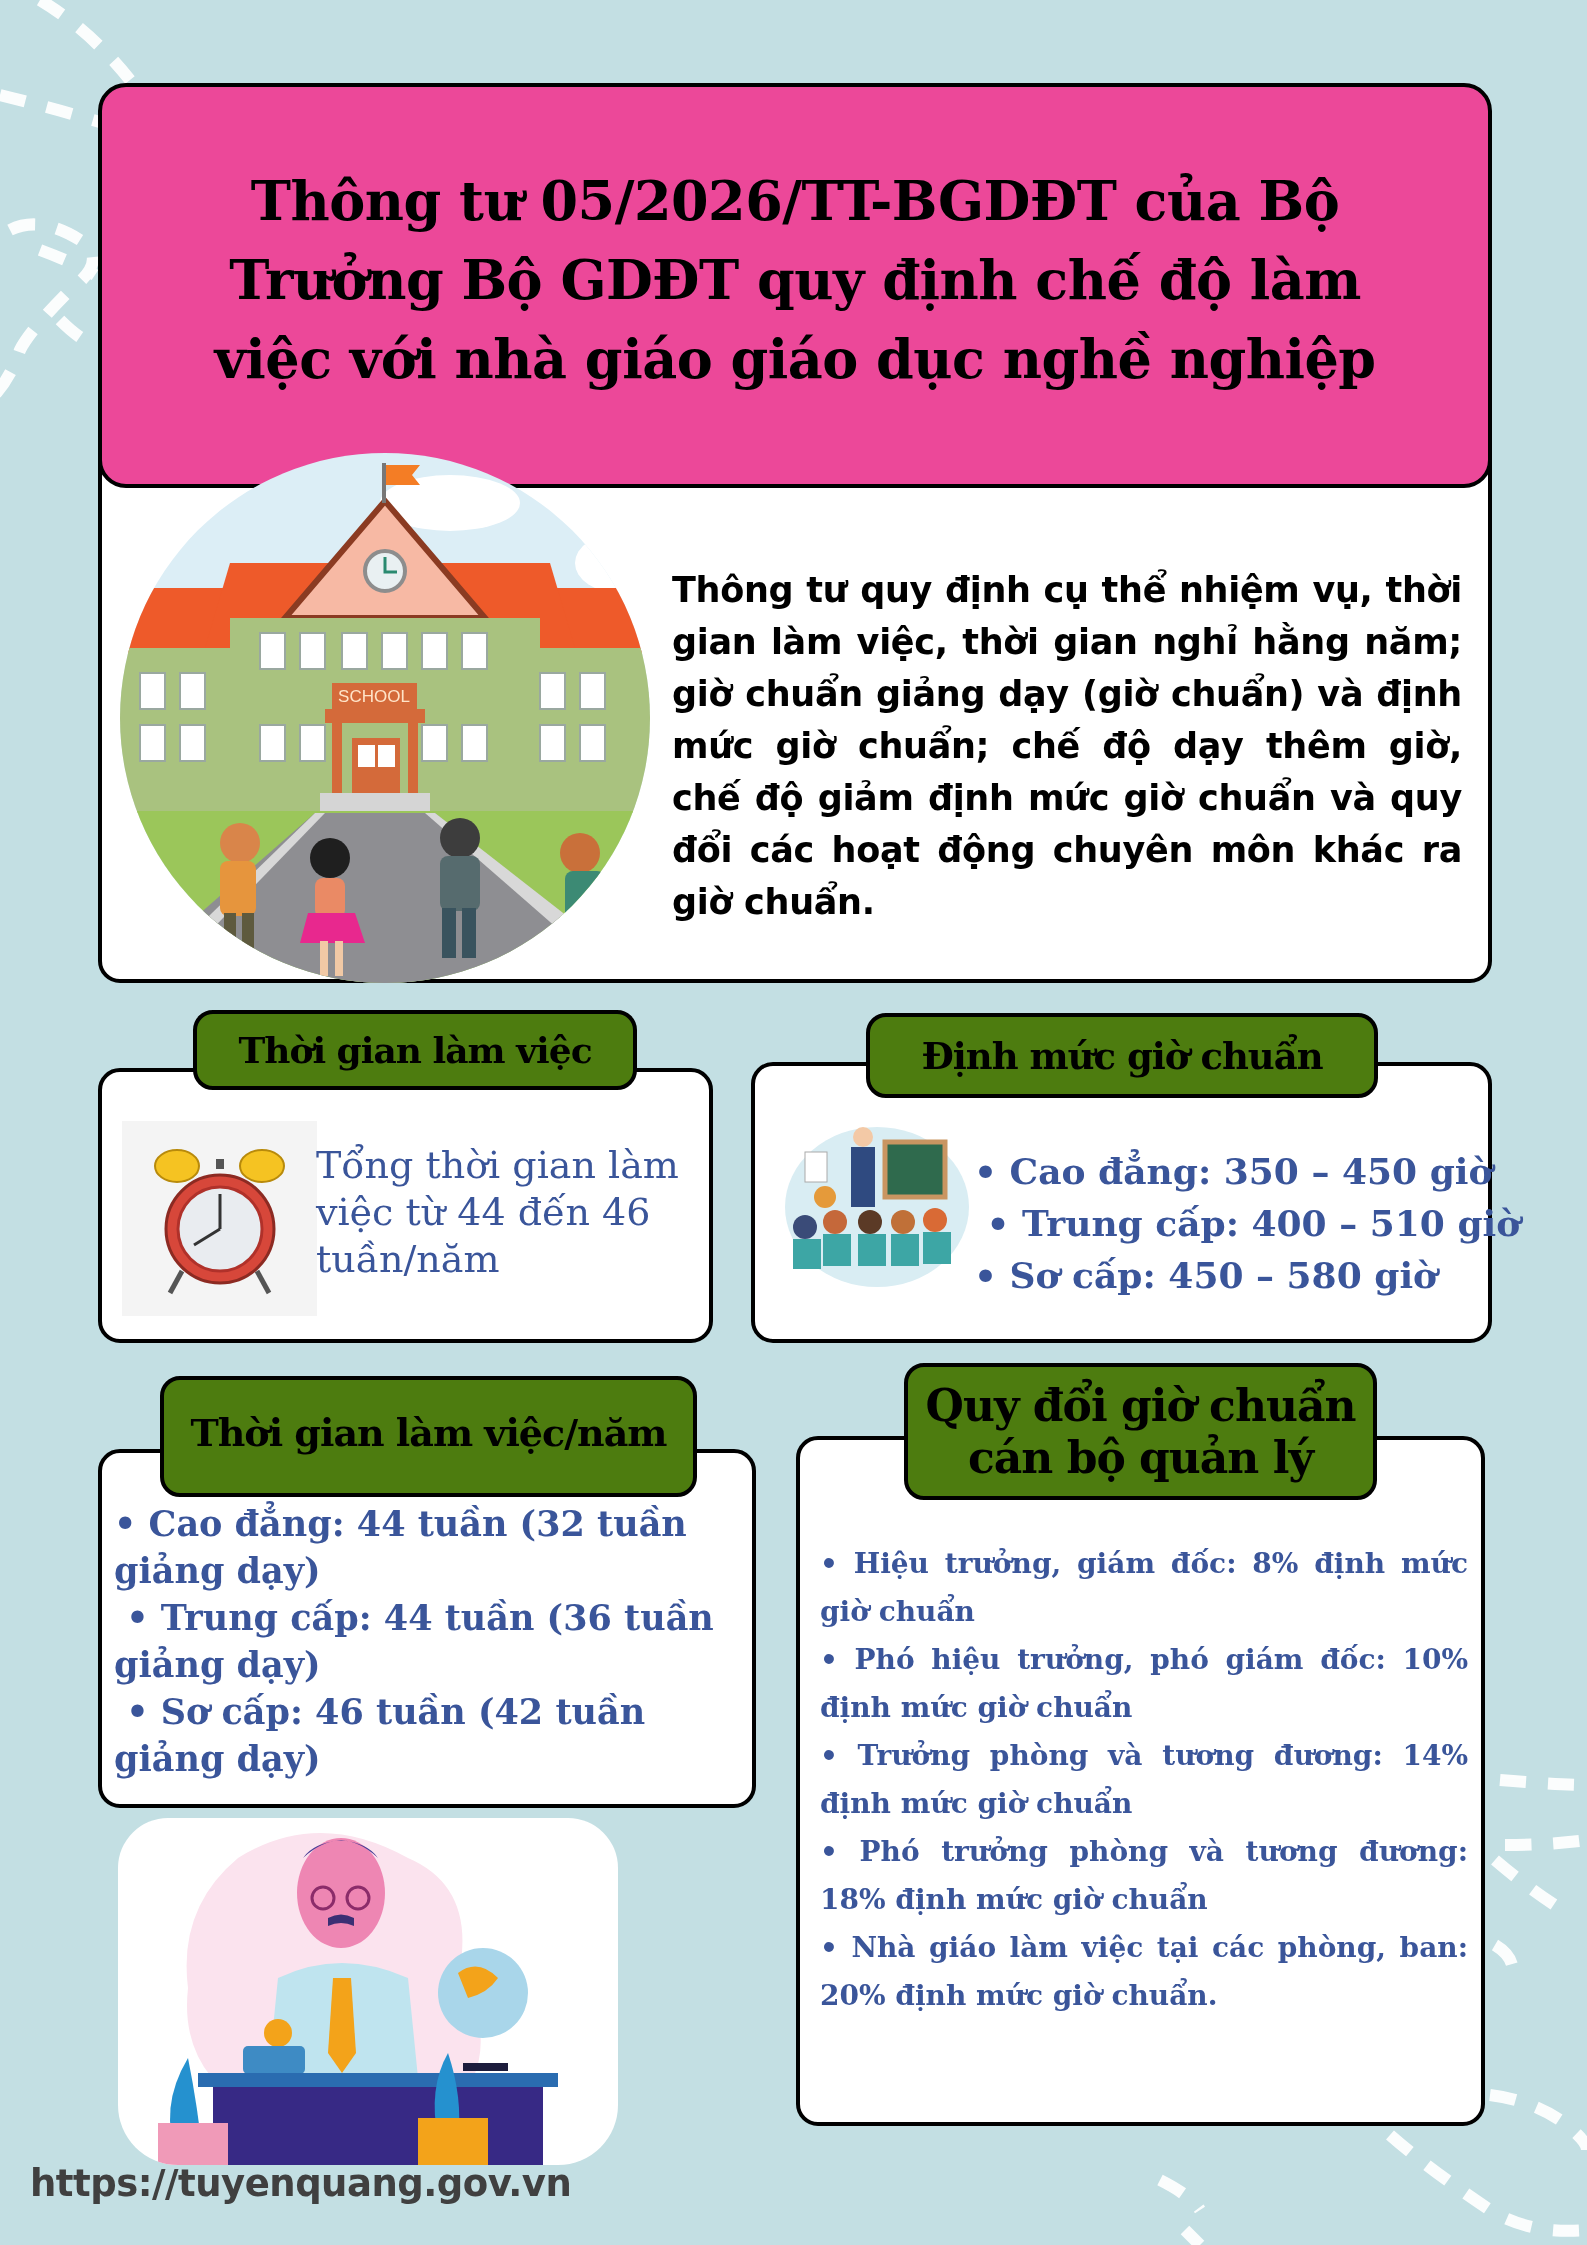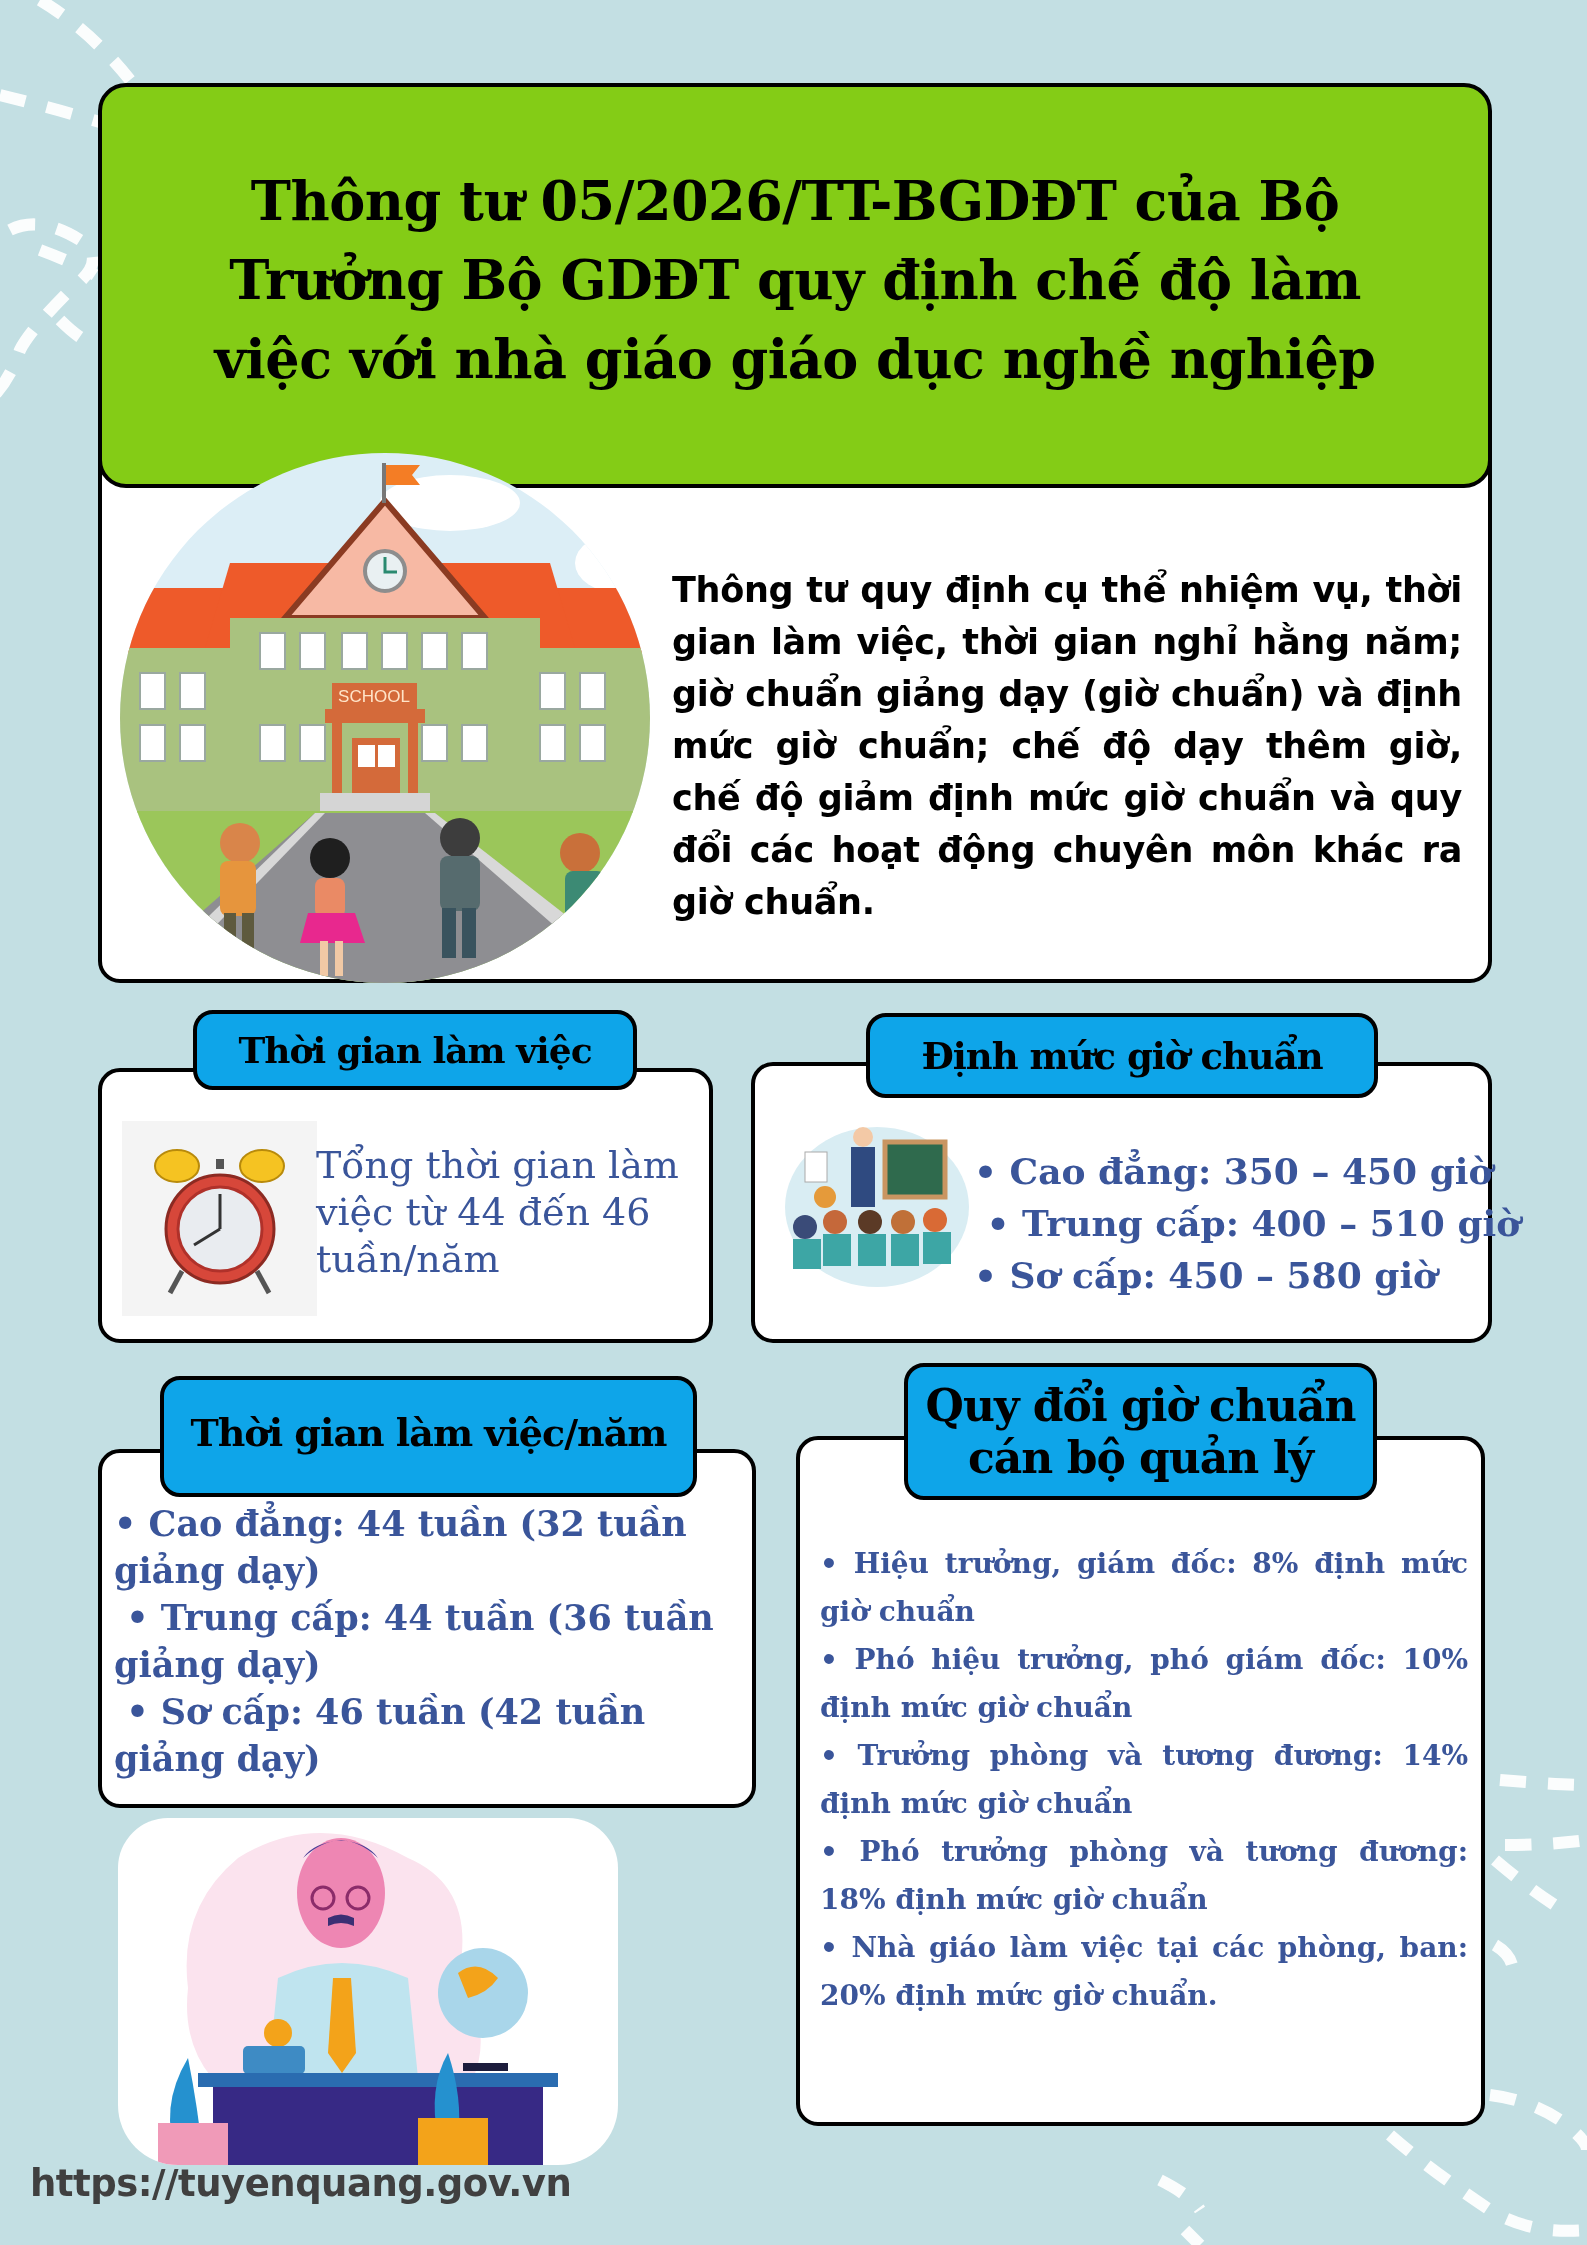--- a/index.html
+++ b/index.html
@@ -7,21 +7,21 @@
   body {
     position: relative;
     background: #c3dfe3;
     overflow: hidden;
     font-family: "DejaVu Sans", sans-serif;
   }
   .deco { position: absolute; left: 0; top: 0; width: 1587px; height: 2245px; pointer-events: none; }
 
   .title-box {
     position: absolute; left: 98px; top: 83px; width: 1394px; height: 405px;
-    background: #84cc16; border: 4px solid #000; border-radius: 28px; z-index: 3;
+    background: #ec4899; border: 4px solid #000; border-radius: 28px; z-index: 3;
     display: flex; align-items: center; justify-content: center; text-align: center;
     padding: 0 30px 10px;
   }
   .title-text {
     font-family: "DejaVu Serif", serif; font-weight: 900; font-size: 54px;
     line-height: 79px; color: #000; letter-spacing: -0.5px;
   }
   .intro-box {
     position: absolute; left: 98px; top: 420px; width: 1394px; height: 563px;
     background: #fff; border: 4px solid #000; border-radius: 22px; z-index: 1;
@@ -33,21 +33,21 @@
   .intro-text {
     position: absolute; left: 672px; top: 532px; width: 790px; z-index: 4;
     font-family: "DejaVu Sans", sans-serif; font-weight: bold; font-size: 35px;
     line-height: 52px; color: #000; text-align: justify; letter-spacing: -0.3px; margin-top: 32px;
   }
 
   .card {
     position: absolute; background: #fff; border: 4px solid #000; border-radius: 22px; z-index: 1;
   }
   .label {
-    position: absolute; background: #0ea5e9; border: 4px solid #000; border-radius: 20px; z-index: 3;
+    position: absolute; background: #4d7c0f; border: 4px solid #000; border-radius: 20px; z-index: 3;
     display: flex; align-items: center; justify-content: center; text-align: center;
     font-family: "DejaVu Serif", serif; font-weight: 900; color: #000; letter-spacing: -1px;
   }
   .blue-text {
     font-family: "DejaVu Serif", serif; font-weight: bold; color: #3a559a;
   }
   .card-text { position: absolute; z-index: 4; }
 
   .clock-img {
     position: absolute; left: 122px; top: 1121px; width: 195px; height: 195px;

